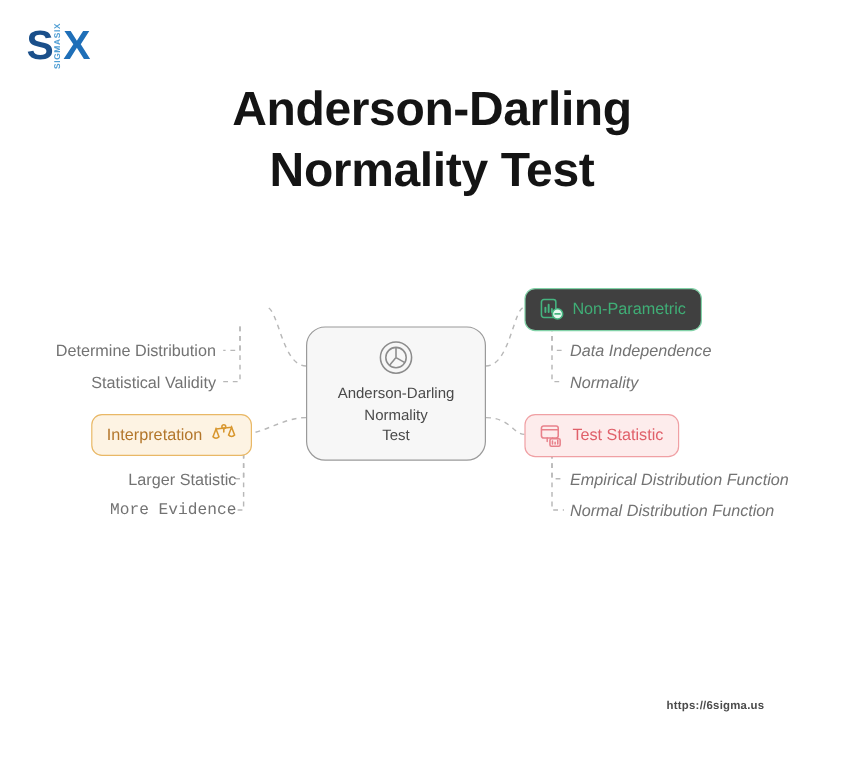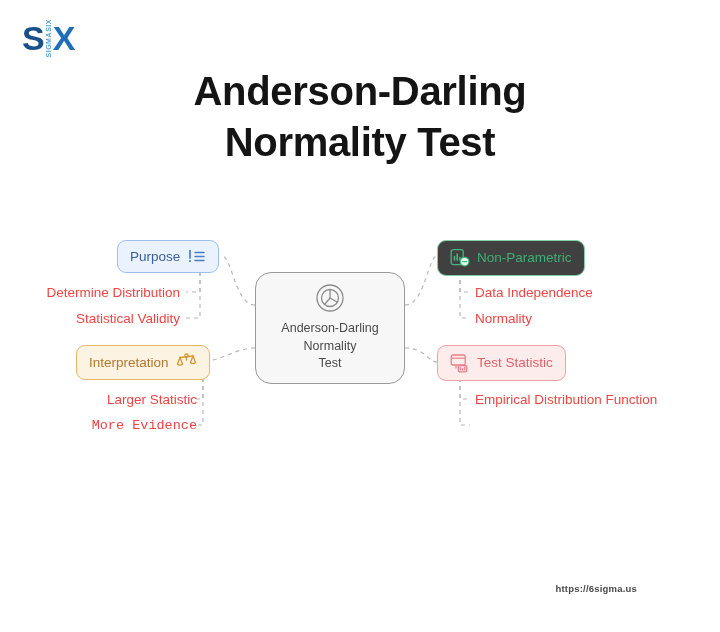--- a/index.html
+++ b/index.html
@@ -156,26 +156,26 @@
     left: 437px; top: 345px;
     background: #fdecec;
     border-color: #f0a0a4;
   }
   #node-teststatistic .branch-label { color: #e0606a; }
 
   
   .leaf {
     position: absolute;
     font-size: 13.5px;
-    color: #ef4444;
+    color: #737373;
     line-height: 1;
     white-space: nowrap;
   }
   .leaf-left  { text-align: right; }
-  .leaf-right { text-align: center; }
+  .leaf-right { text-align: center; font-style: italic; }
 
   #leaf-determine-distribution { right: 540px; top: 286px; }
   #leaf-statistical-validity   { right: 540px; top: 312px; }
   #leaf-larger-statistic       { right: 523px; top: 393px; }
   #leaf-more-evidence          { right: 523px; top: 419px; font-family: Liberation Mono, monospace; }
 
   #leaf-data-independence      { left: 475px; top: 286px; }
   #leaf-robustness             { left: 475px; top: 312px; }
   #leaf-empirical-distribution-function { left: 475px; top: 393px; }
   #leaf-normal-distribution-function    { left: 475px; top: 419px; }
@@ -245,30 +245,20 @@
         <path d="M15,15 L9.5,21.5" stroke="#8c8c8c" stroke-width="1.3"></path>
       </svg>
     </span>
     <span class="center-label">
       <span>Anderson-Darling</span><br>
       <span>Normality</span><br>
       <span>Test</span>
     </span>
   </div>
 
-  <div id="node-purpose" class="branch-node">
-    <span class="branch-label">Purpose</span>
-    <span class="branch-icon">
-      <svg width="19" height="17" viewBox="0 0 19 17">
-        <path d="M3,2.5 L3,10" stroke="#4a7ec4" stroke-width="1.7" stroke-linecap="round"></path>
-        <circle cx="3" cy="13" r="1.1" fill="#4a7ec4"></circle>
-        <path d="M8,4.5 L17,4.5 M8,8.5 L17,8.5 M8,12.5 L17,12.5" stroke="#4a7ec4" stroke-width="1.5" stroke-linecap="round"></path>
-      </svg>
-    </span>
-  </div>
 
   <div id="node-interpretation" class="branch-node">
     <span class="branch-label">Interpretation</span>
     <span class="branch-icon">
       <svg width="21" height="19" viewBox="0 0 21 19">
         <g fill="none" stroke="#d8972f" stroke-width="1.3" stroke-linecap="round">
           <path d="M4,4.5 L17,3"></path>
           <path d="M10.5,3.8 L10.5,7"></path>
           <path d="M4,4.5 L1.5,11 a3.2,3.2 0 0 0 5,0 Z"></path>
           <path d="M17,3 L14.5,9.5 a3.2,3.2 0 0 0 5,0 Z"></path>
@@ -304,16 +294,17 @@
   </div>
 
   <div class="leaf leaf-left" id="leaf-determine-distribution">Determine Distribution</div>
   <div class="leaf leaf-left" id="leaf-statistical-validity">Statistical Validity</div>
   <div class="leaf leaf-left" id="leaf-larger-statistic">Larger Statistic</div>
   <div class="leaf leaf-left" id="leaf-more-evidence">More Evidence</div>
 
   <div class="leaf leaf-right" id="leaf-data-independence">Data Independence</div>
   <div class="leaf leaf-right" id="leaf-robustness">Normality</div>
   <div class="leaf leaf-right" id="leaf-empirical-distribution-function">Empirical Distribution Function</div>
+  <div class="leaf leaf-right" id="leaf-normal-distribution-function">Normal Distribution Function</div>
 
 </div>
 
 <div id="footer-url">https://6sigma.us</div>
 
 </body></html>

